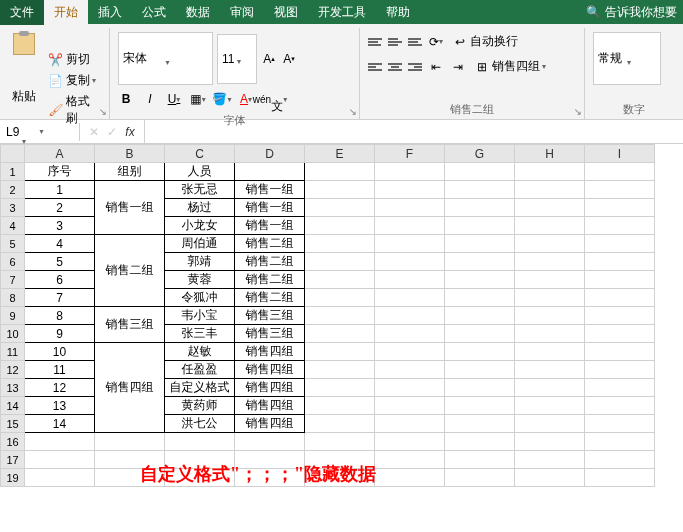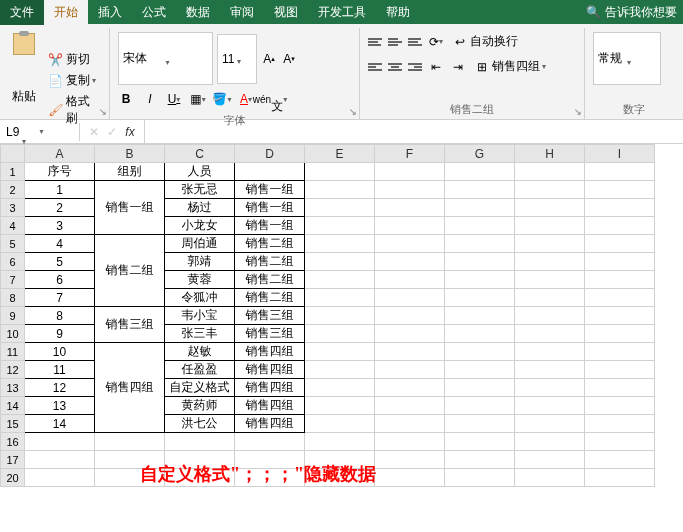--- a/index.html
+++ b/index.html
@@ -428,21 +428,21 @@
           <td></td>
           <td></td>
           <td></td>
           <td></td>
           <td></td>
           <td></td>
           <td></td>
           <td></td>
         </tr>
         <tr>
-          <td class="row-h">20</td>
+          <td class="row-h">19</td>
           <td></td>
           <td></td>
           <td></td>
           <td></td>
           <td></td>
           <td></td>
           <td></td>
           <td></td>
           <td></td>
         </tr>

